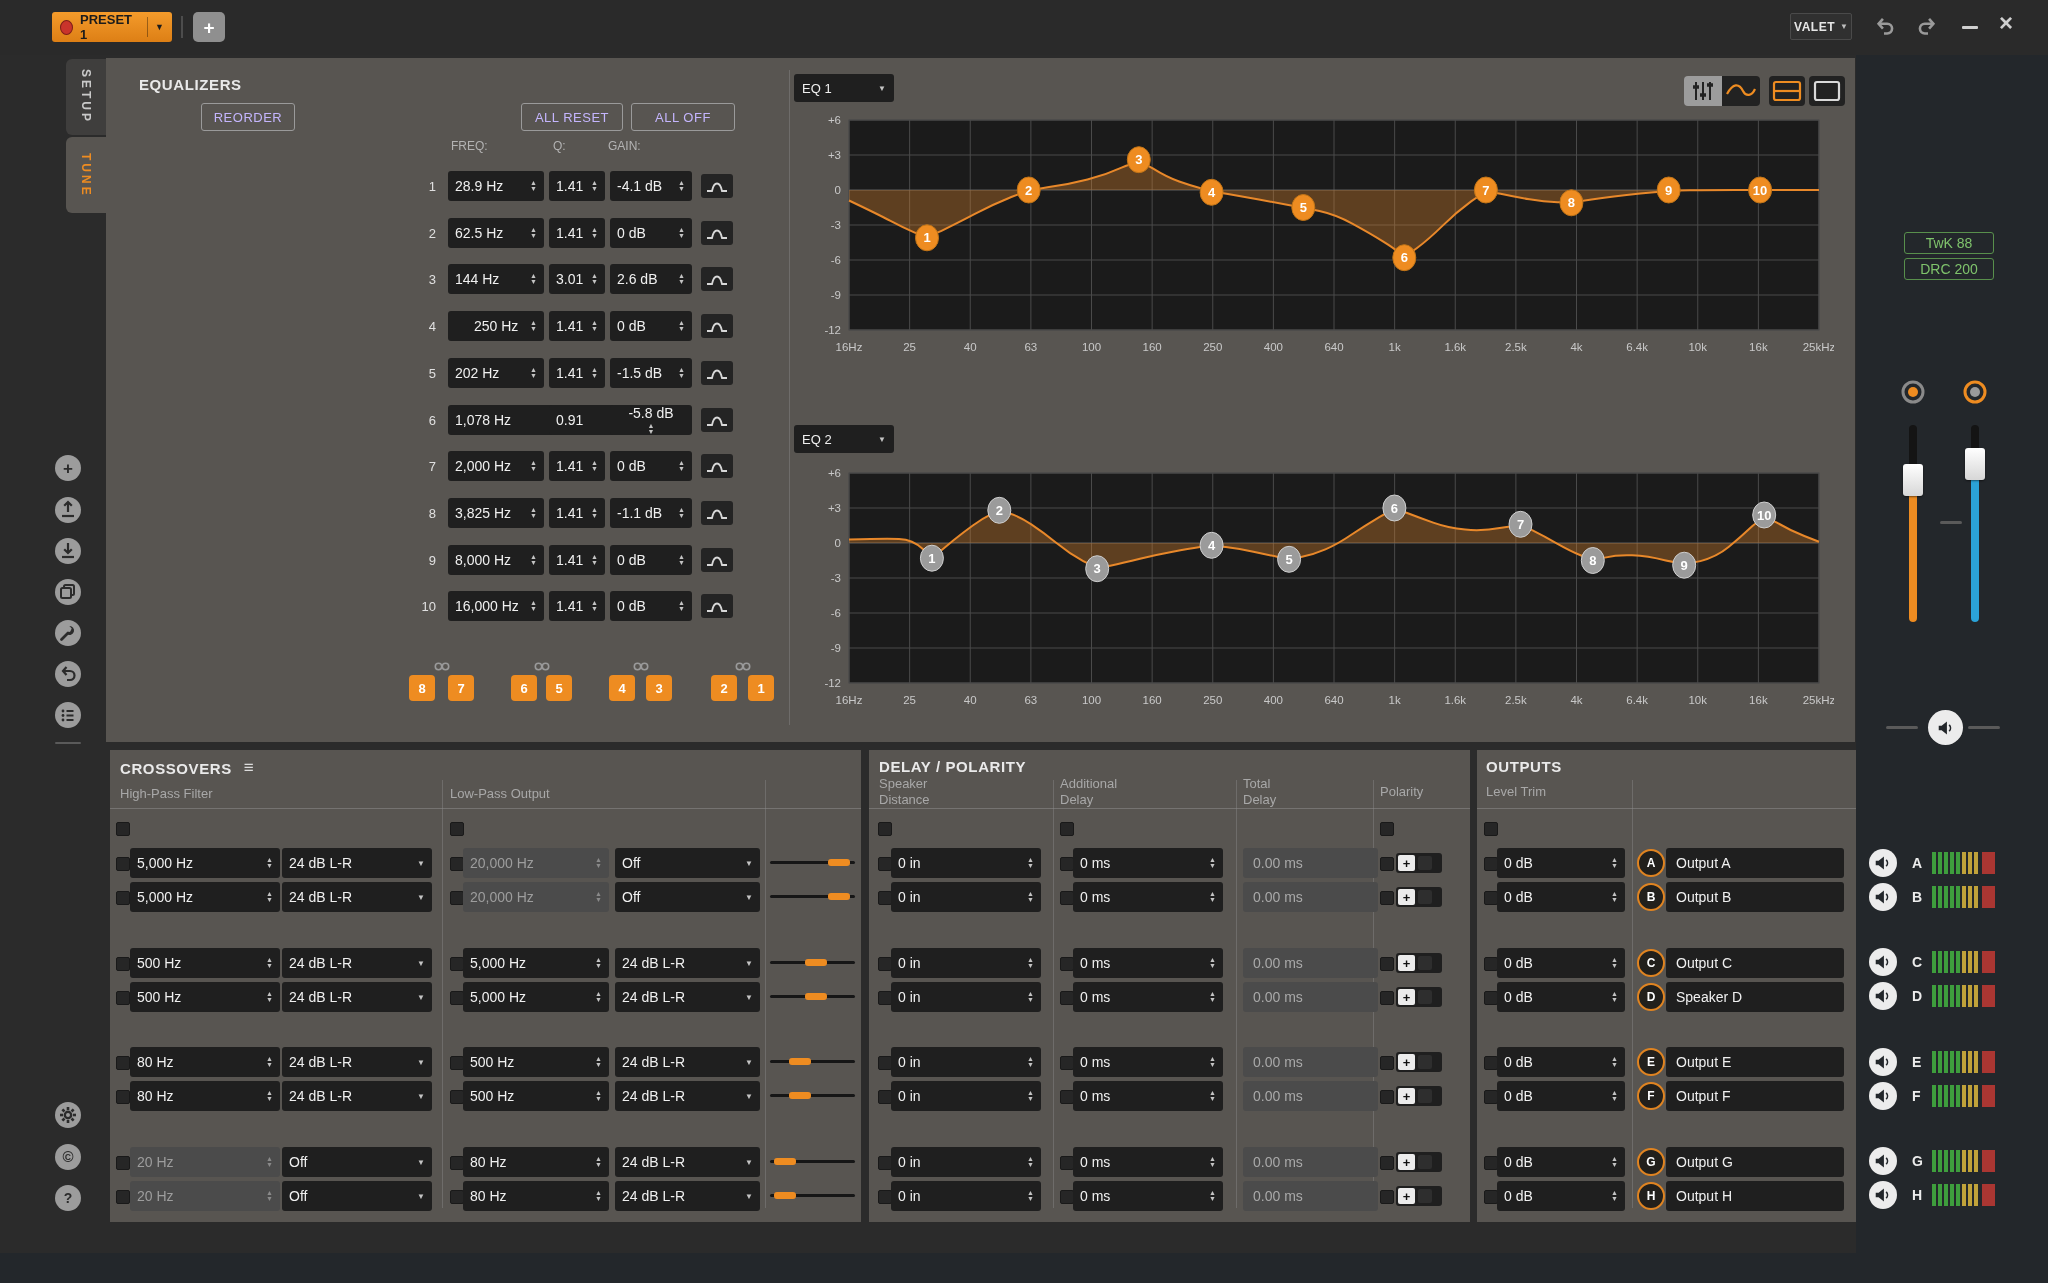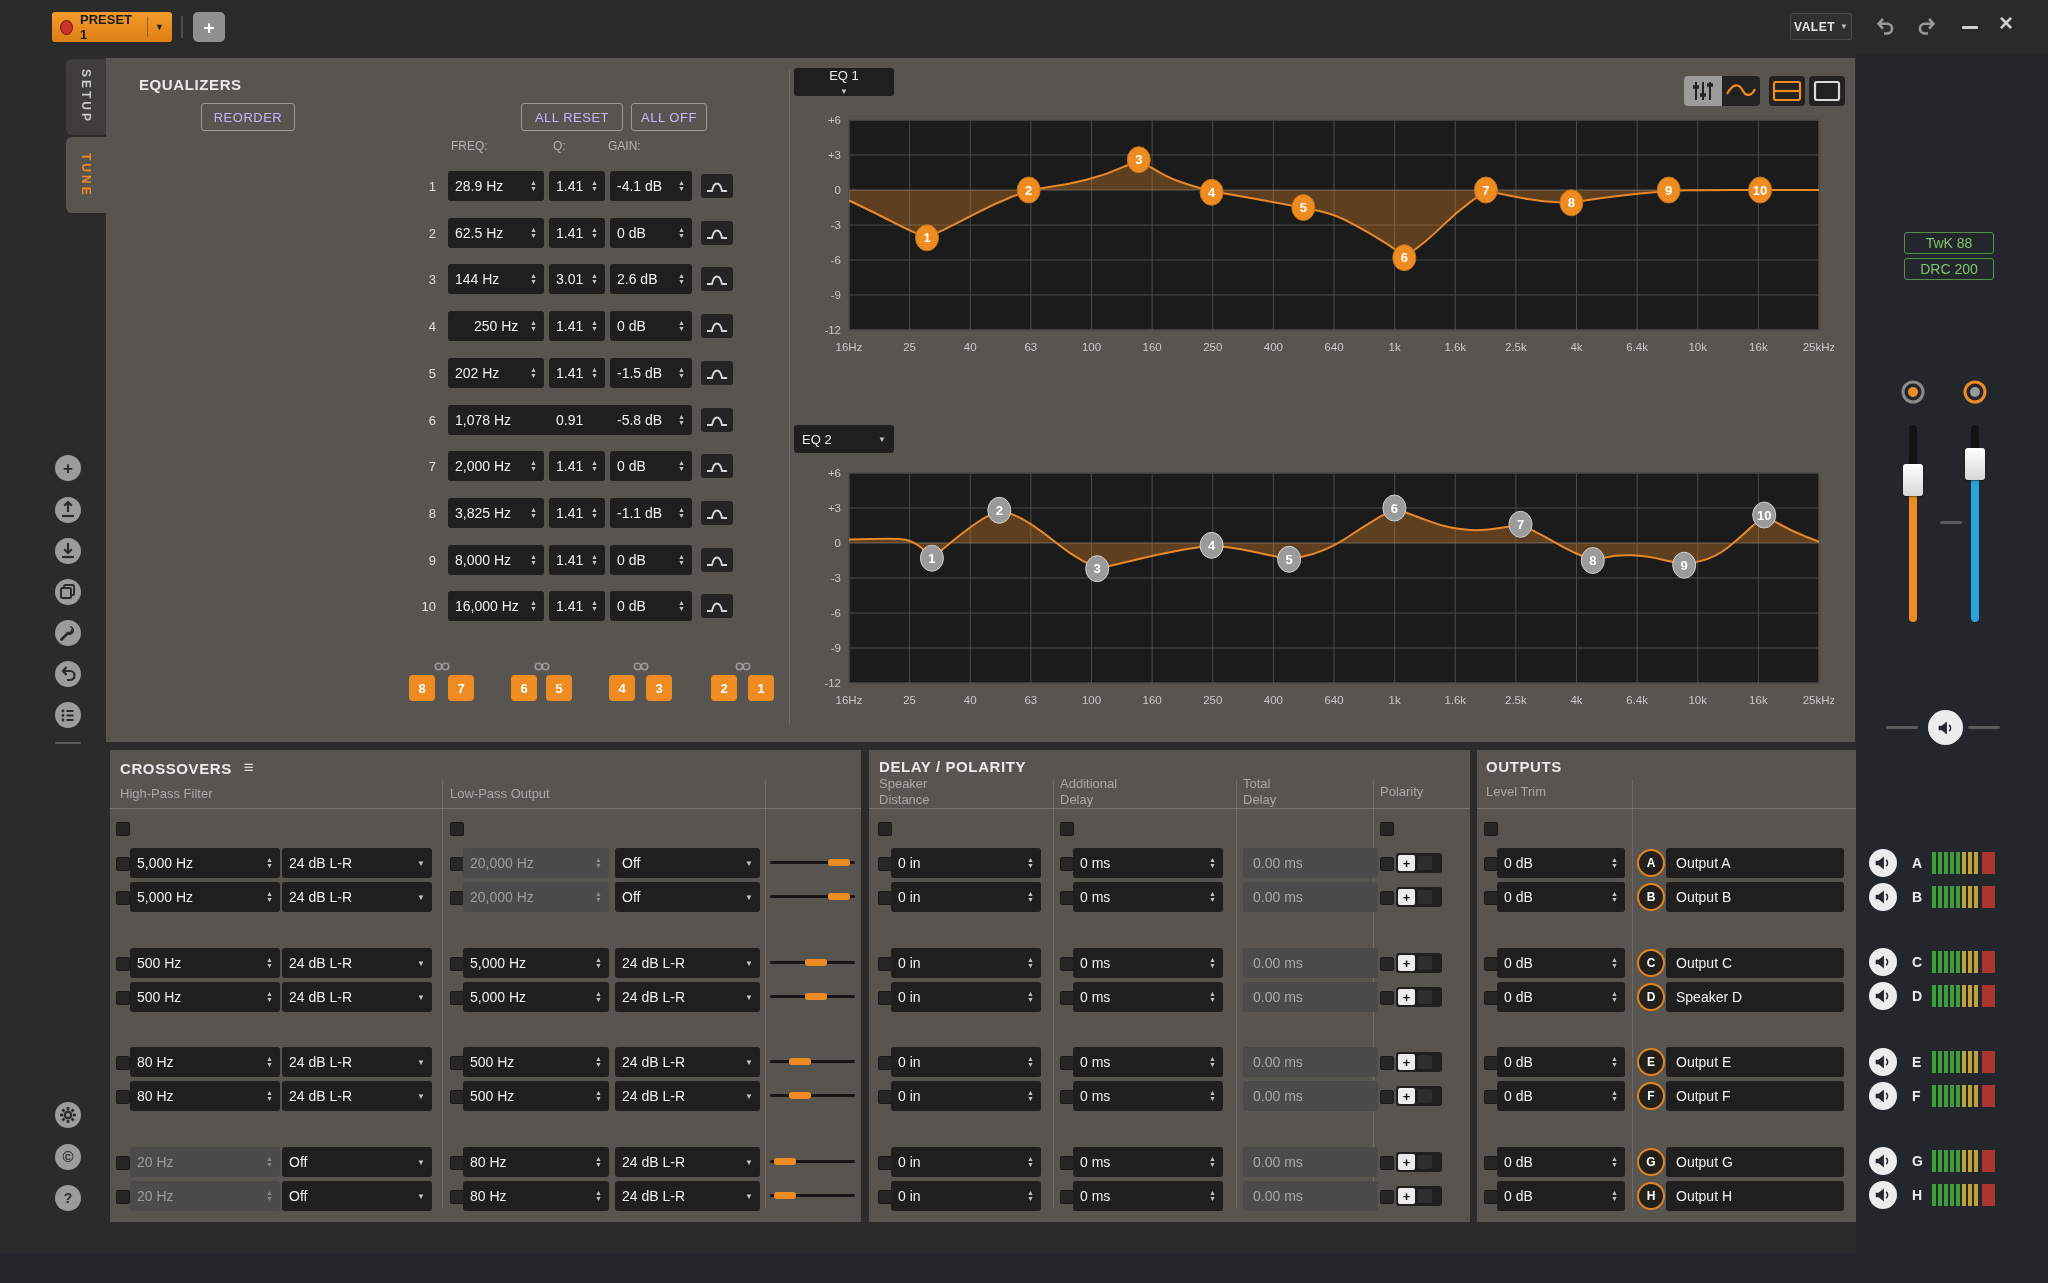--- a/index.html
+++ b/index.html
@@ -151,21 +151,21 @@
         <svg width="26" height="26" viewBox="0 0 26 26">
           <text x="13" y="18" text-anchor="middle" font-size="14" font-weight="bold" fill="#2b2b2b">?</text>
         </svg>
       </div>
     </div>
 
   <div class="panel" id="main-panel" style="left:106px;top:58px;width:1749px;height:684px;">
     <div class="abs title" style="left:33px;top:18px;">EQUALIZERS</div>
     <button class="btn abs" style="left:95px;top:45px;width:94px;height:28px;">REORDER</button>
     <button class="btn abs" style="left:415px;top:45px;width:102px;height:28px;">ALL RESET</button>
-    <button class="btn abs" style="left:525px;top:45px;width:76px;height:28px;">ALL OFF</button>
+    <button class="btn abs" style="left:525px;top:45px;width:104px;height:28px;">ALL OFF</button>
     <div class="abs sub" style="left:345px;top:81px;font-size:12px;color:#b3b3b3;">FREQ:</div>
     <div class="abs sub" style="left:447px;top:81px;font-size:12px;color:#b3b3b3;">Q:</div>
     <div class="abs sub" style="left:502px;top:81px;font-size:12px;color:#b3b3b3;">GAIN:</div>
     <div id="eq-rows">
         <div class="num" style="left: 300px; top: 121px;">1</div>
         <div class="spinbox" style="left: 342px; top: 113px; width: 96px;">
           <span>28.9 Hz</span>
           <span class="spin">▲<br>▼</span>
         </div>
         <div class="spinbox" style="left: 443px; top: 113px; width: 56px;">
@@ -255,21 +255,21 @@
         </div>
         <div class="num" style="left: 300px; top: 355px;">6</div>
         <div class="spinbox" style="left: 342px; top: 347px; width: 116px;">
           <span>1,078 Hz</span>
           <span class="spin">▲<br>▼</span>
         </div>
         <div class="spinbox" style="left: 443px; top: 347px; width: 76px;">
           <span>0.91</span>
           <span class="spin">▲<br>▼</span>
         </div>
-        <div class="spinbox" style="left: 504px; top: 347px; width: 82px;">
+        <div class="spinbox" style="left: 504px; top: 347px; width: 82px; flex-direction: column;">
           <span>-5.8 dB</span>
           <span class="spin">▲<br>▼</span>
         </div>
         <div class="abs" style="left: 595px; top: 350px; width: 32px; height: 24px; background: rgb(36, 36, 36); border-radius: 3px; display: flex; align-items: center; justify-content: center;">
           <svg width="24" height="16" viewBox="0 0 24 16">
             <path d="M2 13 h5 C9 3 15 3 17 13 h5" stroke="#d8d8d8" stroke-width="1.8" fill="none"></path>
           </svg>
         </div>
         <div class="num" style="left: 300px; top: 401px;">7</div>
         <div class="spinbox" style="left: 342px; top: 393px; width: 96px;">
@@ -365,21 +365,21 @@
         <div class="bandsq" style="left: 540px; top: 617px;">3</div>
         <div class="abs" style="left: 626.5px; top: 600px; width: 20px; height: 11px;"><svg width="20" height="11" viewBox="0 0 20 11">
             <circle cx="6.5" cy="5.5" r="3.2" fill="none" stroke="#9a9a9a" stroke-width="1.6"></circle>
             <circle cx="13.5" cy="5.5" r="3.2" fill="none" stroke="#9a9a9a" stroke-width="1.6"></circle>
           </svg></div>
         <div class="bandsq" style="left: 605px; top: 617px;">2</div>
         <div class="bandsq" style="left: 642px; top: 617px;">1</div>
       </div>
     <div class="sep-v" style="left:683px;top:12px;height:655px;"></div>
 
-    <div class="graph-select" style="left:688px;top:10px;flex-direction:column;">
+    <div class="graph-select" style="left:688px;top:16px;">
       <span>EQ 1</span>
         <span class="caret">▼</span>
     </div>
     <div class="toggle-seg" style="left:1578px;top:18px;width:76px;height:30px;">
       <span style="width:38px;height:30px;background:#9c9c9c;display:flex;align-items:center;justify-content:center;">
         <svg width="36" height="30" viewBox="0 0 36 30">
             <g stroke="#222" stroke-width="2">
               <line x1="11" y1="6" x2="11" y2="24"></line>
               <line x1="18" y1="6" x2="18" y2="24"></line>
               <line x1="25" y1="6" x2="25" y2="24"></line>

